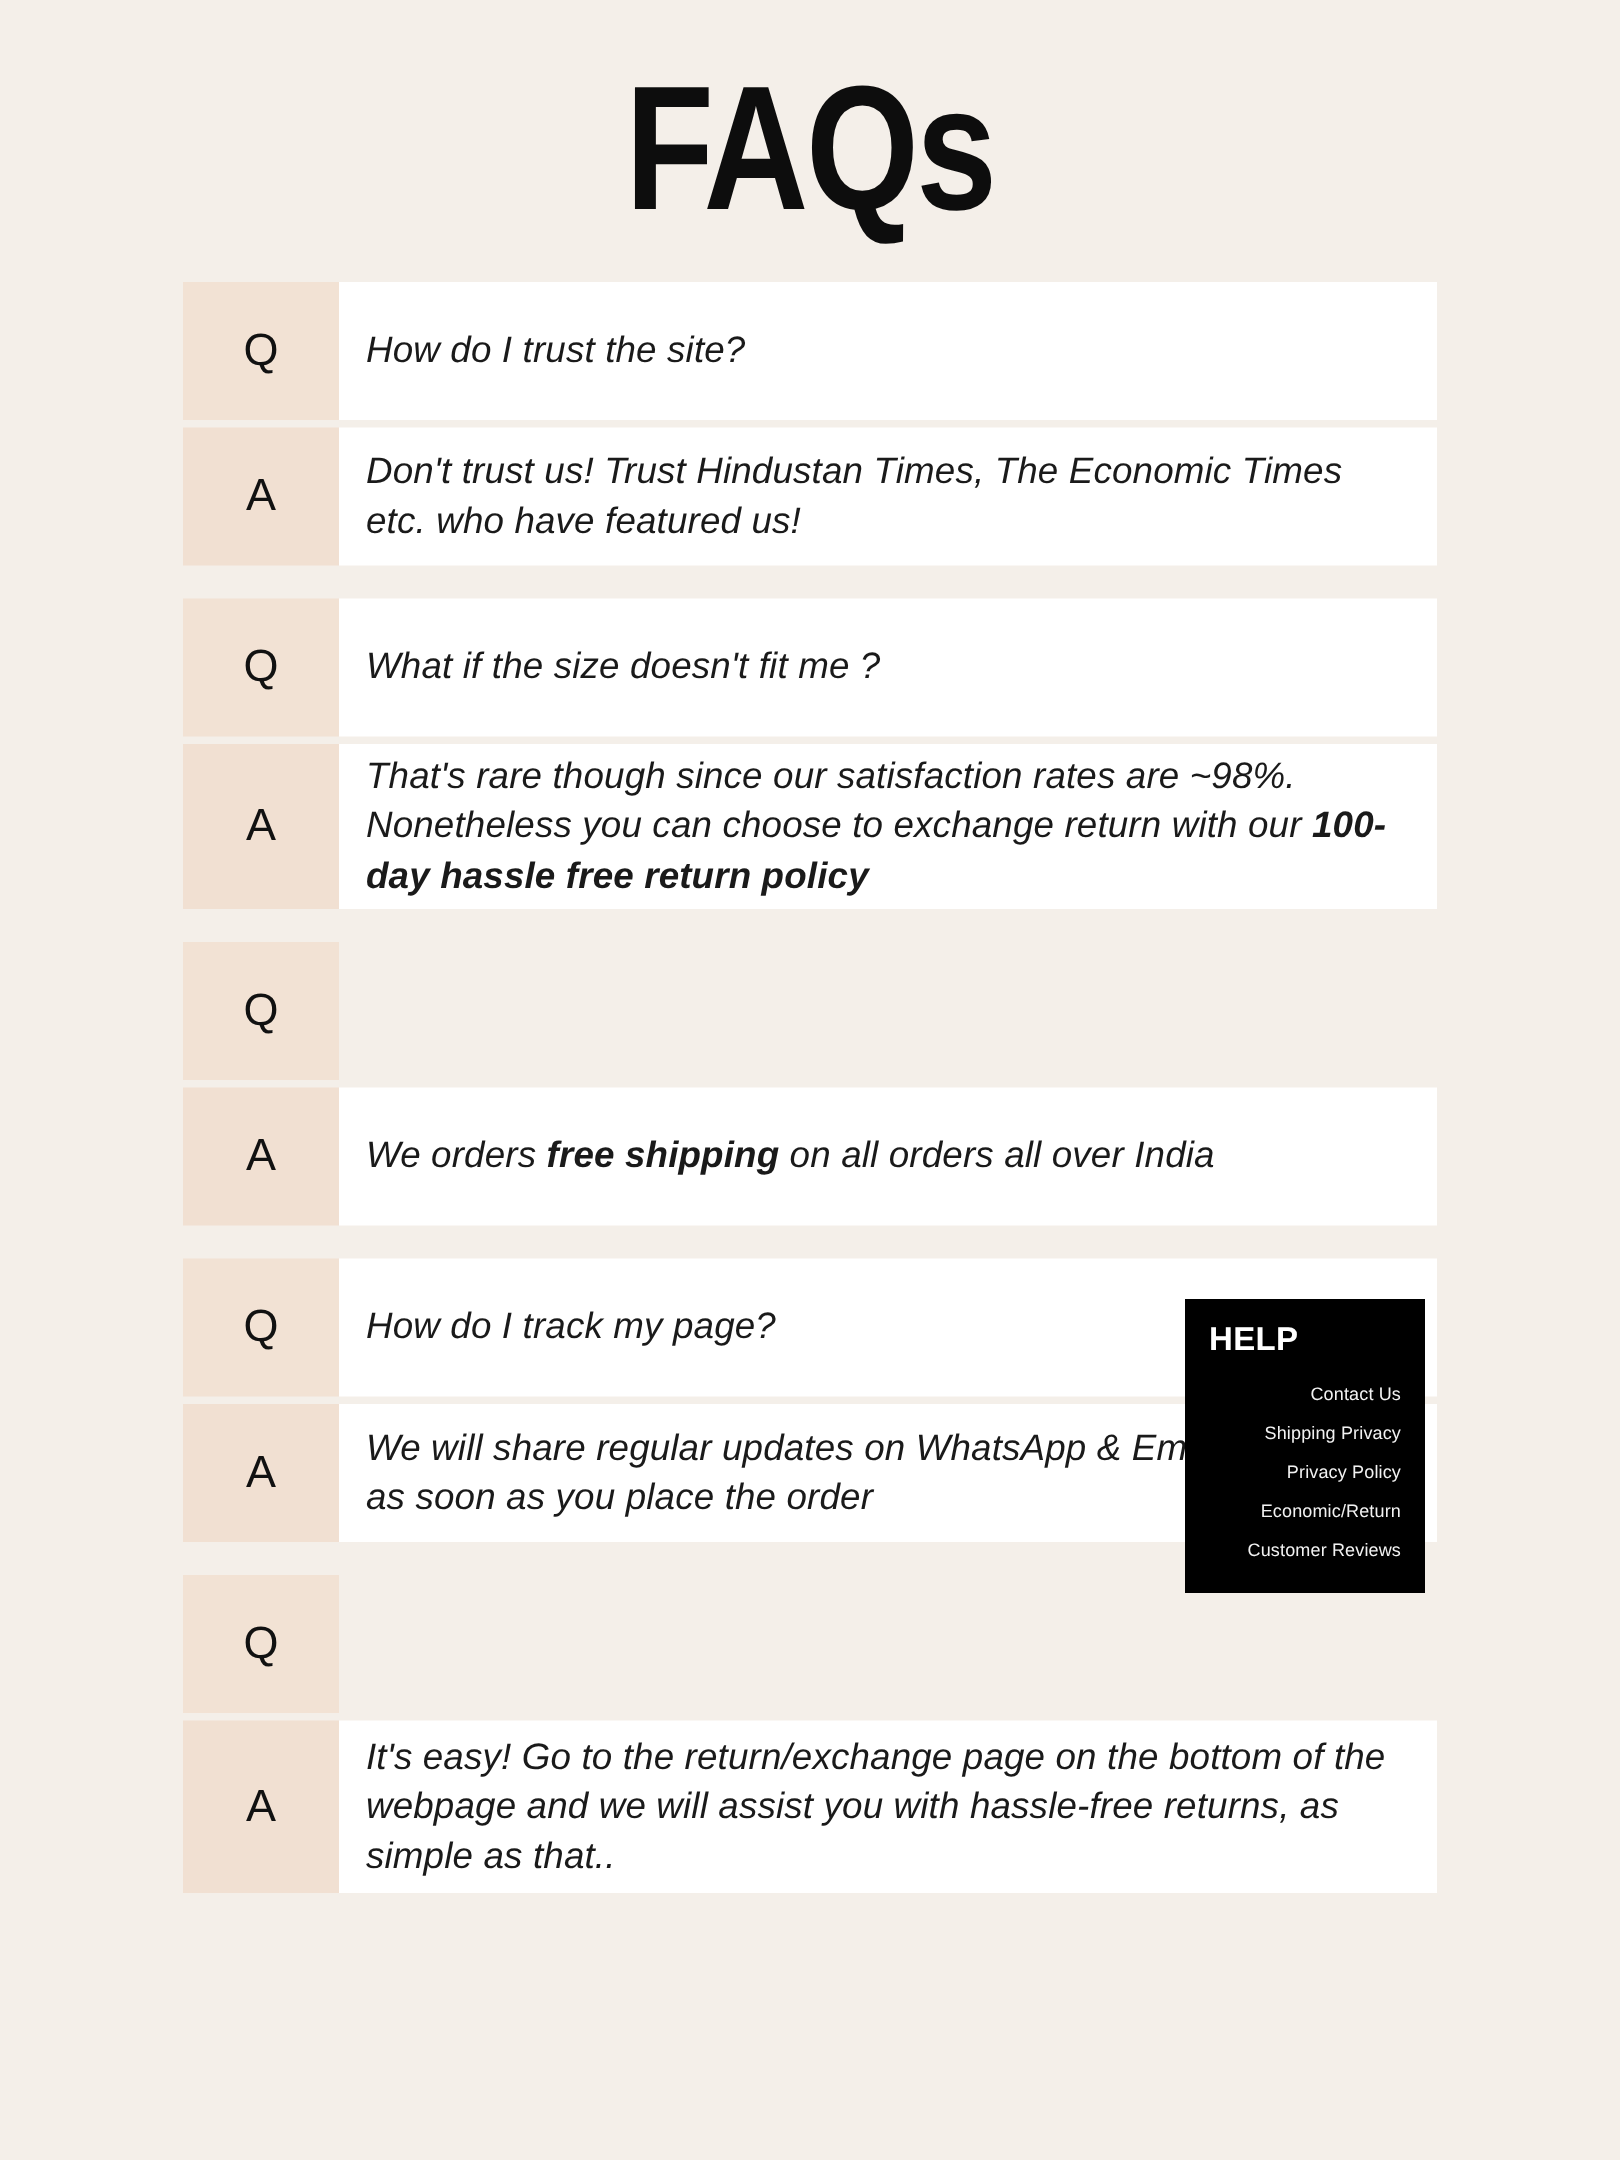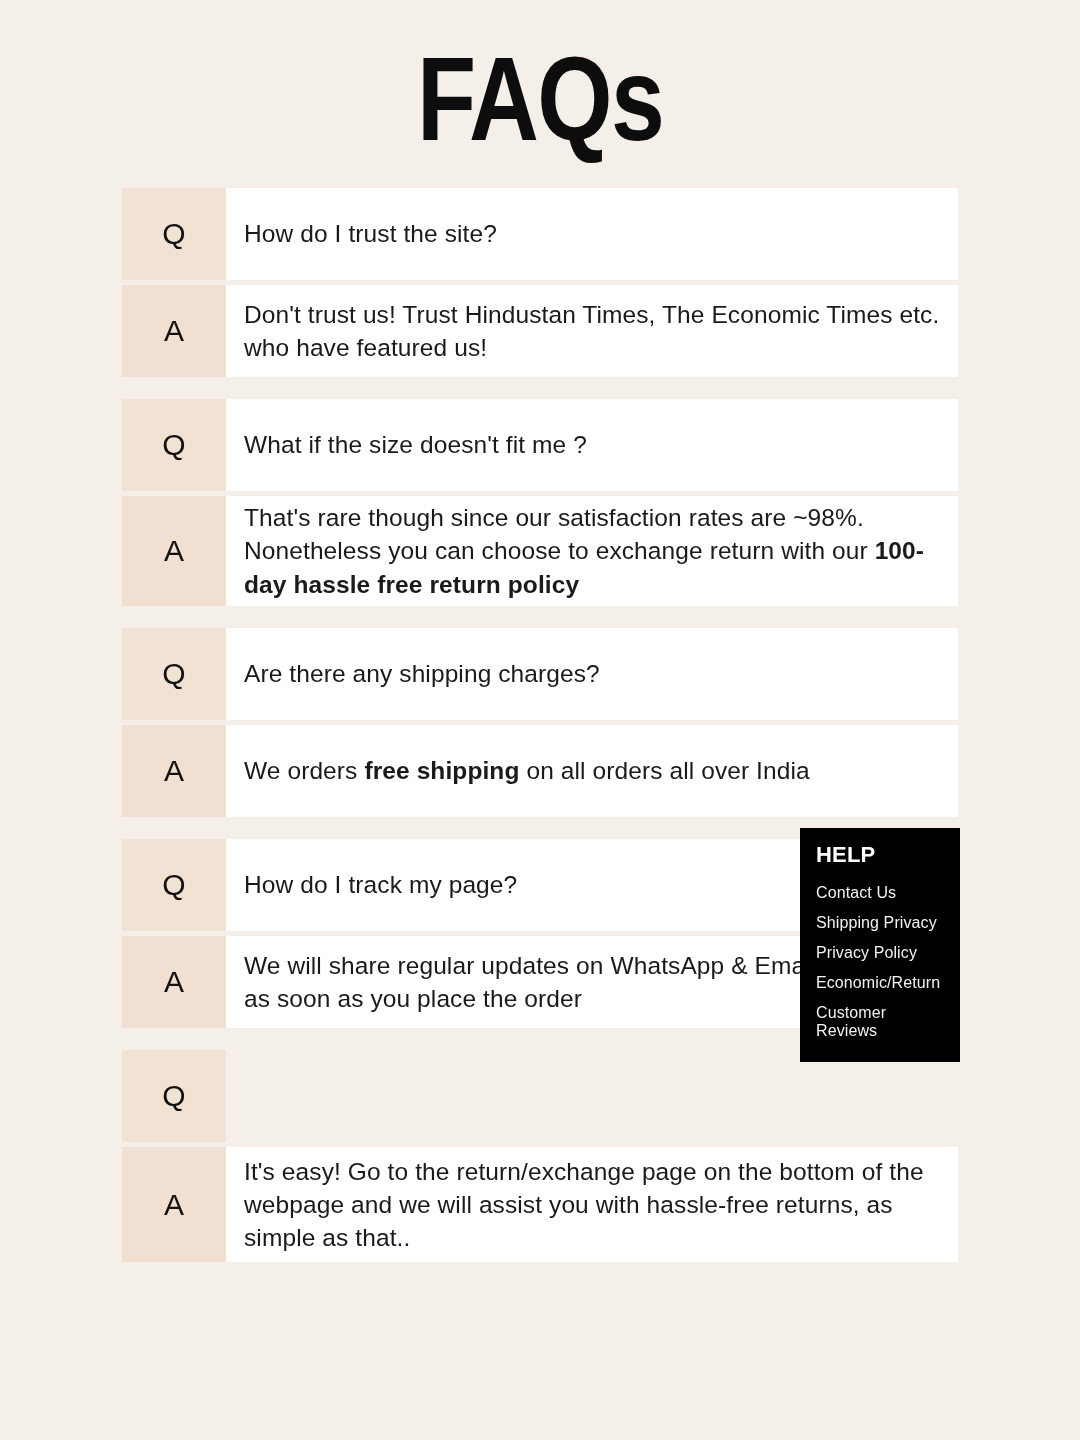--- a/index.html
+++ b/index.html
@@ -69,53 +69,55 @@
     display: flex;
     align-items: center;
     padding: 0 18px 0 18px;
     box-sizing: border-box;
   }
   .content .text {
     font-size: 24.5px;
     line-height: 1.36;
     color: #1a1a1a;
     letter-spacing: 0.1px;
+    font-style: italic;
   }
   .content .text b {
     font-weight: 700;
   }
   .q-row { height: 92px; }
   .a-row-1 { height: 92px; }
   .a-row-2 { height: 92px; }
   .a-row-3 { height: 110px; }
   .a-row-4 { height: 115px; }
 
   .help-box {
     position: absolute;
-    right: 120px;
+    right: 130px;
     bottom: 30px;
     width: 160px;
     background: #000000;
     color: #ffffff;
     padding: 14px 0 16px 0;
     box-sizing: border-box;
   }
   .help-title {
     font-size: 22px;
     font-weight: 700;
     padding: 0 16px 10px 16px;
     letter-spacing: 0.2px;
   }
   .help-link {
     display: block;
-    font-size: 16px;
+    font-size: 12px;
     padding: 6px 16px 6px 16px;
     color: #f2f2f2;
     text-decoration: none;
     letter-spacing: 0.1px;
+    text-align: right;
   }
 </style>
 </head>
 <body>
 
 <div class="page">
 
   <h1 class="page-title">FAQs</h1>
 
   <div class="faq-list">
@@ -146,23 +148,20 @@
         <div class="tag answer">A</div>
         <div class="content">
           <div class="text"><span>That's rare though since our satisfaction rates are ~98%. Nonetheless you can choose to exchange return with our </span><b>100-day hassle free return policy</b></div>
         </div>
       </div>
     </div>
 
     <div class="faq-group">
       <div class="faq-row q-row">
         <div class="tag">Q</div>
-        <div class="content">
-          <div class="text">Are there any shipping charges?</div>
-        </div>
       </div>
       <div class="faq-row a-row-1">
         <div class="tag answer">A</div>
         <div class="content">
           <div class="text"><span>We orders </span><b>free shipping</b><span> on all orders all over India</span></div>
         </div>
       </div>
     </div>
 
     <div class="faq-group">

